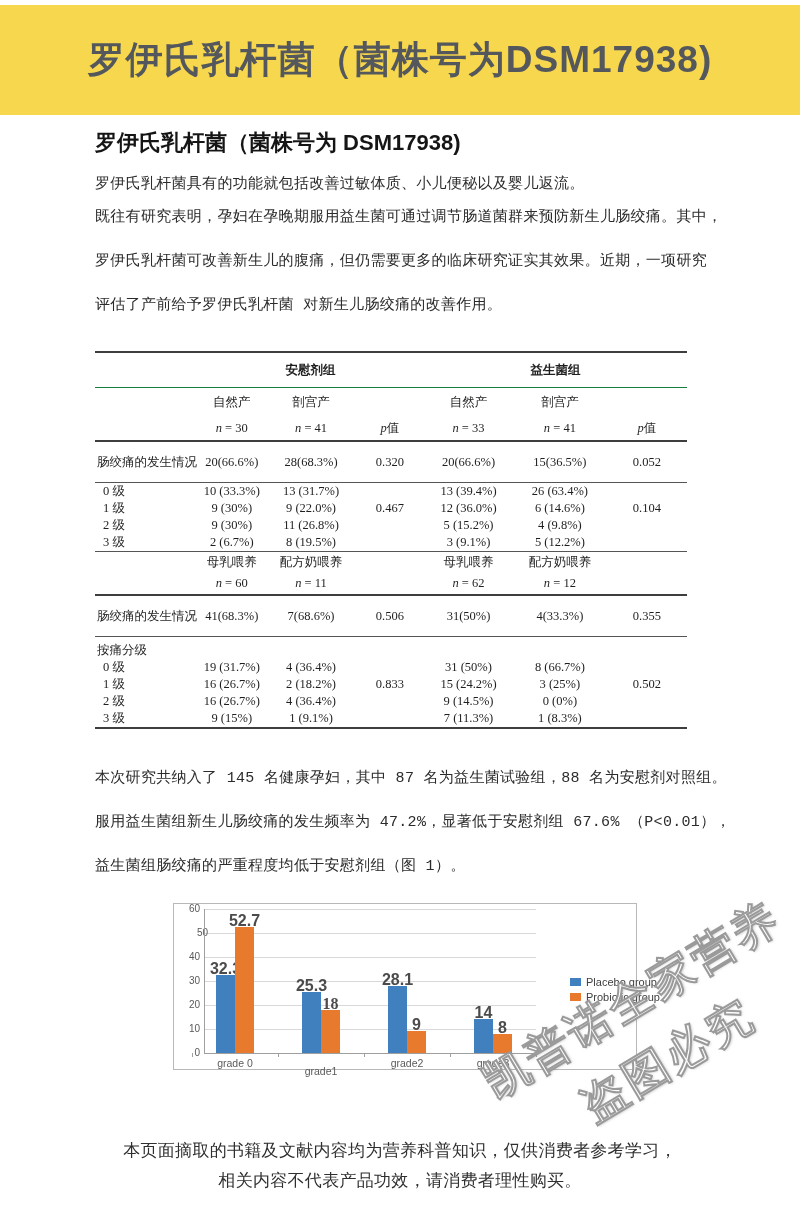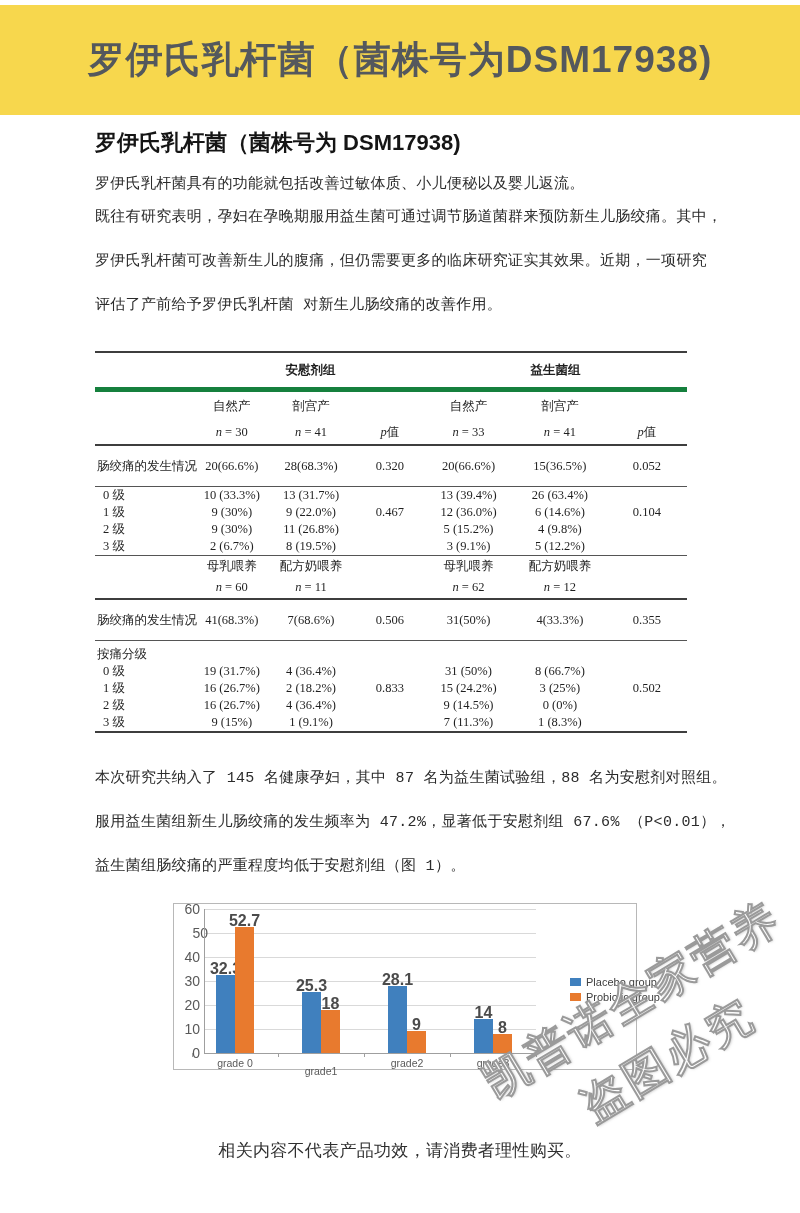--- a/index.html
+++ b/index.html
@@ -18,21 +18,21 @@
   .pb-1{top:196px;}
   .pb-2{top:757px;}
   .para-line{height:44px;line-height:44px;font-size:15px;color:#2b2b2b;letter-spacing:.3px;white-space:nowrap;}
 
   
   .study-table{position:absolute;left:95px;top:351px;width:592px;border-collapse:collapse;
                font-family:"Liberation Serif","DejaVu Serif",serif;font-size:12.5px;color:#1f1f1f;
                border-top:2px solid #3e3e3e;border-bottom:2px solid #3e3e3e;}
   .study-table td{text-align:center;padding:0;white-space:nowrap;}
   .study-table td.lbl{text-align:left;padding-left:2px;}
-  .t-group{border-bottom:5px solid #15803d;}
+  .t-group{border-bottom:1px solid #15803d;}
   .t-group td{height:34px;font-weight:600;}
   .t-subhead,.t-subhead2{border-bottom:2px solid #3e3e3e;}
   .t-subhead td{height:52px;vertical-align:bottom;}
   .t-subhead2{border-top:1px solid #555;}
   .t-subhead2 td{height:42px;vertical-align:bottom;}
   .sub-t{height:28px;line-height:28px;}
   .sub-n{height:24px;line-height:24px;}
   .t-subhead2 .sub-t{height:20px;line-height:20px;}
   .t-subhead2 .sub-n{height:22px;line-height:22px;}
   .t-data{border-bottom:1px solid #555;}
@@ -42,21 +42,21 @@
   .t-grade td.lbl{padding-left:8px;}
   .study-table i{font-style:italic;}
 
   
   .chart-box{position:absolute;left:173px;top:903px;width:462px;height:165px;
              background:#fff;border:1px solid #b8b8b8;}
   .c-grid{position:absolute;height:1px;background:#d9d9d9;}
   .c-grid.zero{background:#9f9f9f;}
   .c-yaxis{position:absolute;width:1px;background:#9f9f9f;}
   .c-xtick{position:absolute;width:1px;height:4px;background:#9f9f9f;}
-  .c-ylab{position:absolute;width:26px;text-align:right;font-size:14px;color:#595959;line-height:10px;}
+  .c-ylab{position:absolute;width:26px;text-align:right;font-size:10px;color:#595959;line-height:10px;}
   .c-cat{position:absolute;width:80px;text-align:center;font-size:10.5px;color:#595959;}
   .c-bar{position:absolute;}
   .c-val{position:absolute;width:44px;text-align:center;font-size:16px;font-weight:bold;color:#4b4b4b;}
   .c-legend{position:absolute;left:396px;top:70px;}
   .c-leg-row{display:flex;align-items:center;height:15px;}
   .c-leg-swatch{width:11px;height:8px;margin-right:5px;}
   .c-leg-txt{font-size:11px;color:#3f3f3f;white-space:nowrap;}
 
   
   .watermark{position:absolute;left:430px;top:885px;width:440px;height:290px;
@@ -292,21 +292,21 @@
       <div class="c-xtick" style="left: 362px; top: 149px;"></div>
       <div class="c-cat" style="left: 21px; top: 153px;">grade 0</div>
       <div class="c-bar" style="left: 42px; top: 71.48px; width: 19px; height: 77.52px; background: rgb(64, 128, 190);"></div>
       <div class="c-val" style="left: 29.5px; top: 56.48px;">32.3</div>
       <div class="c-bar" style="left: 61px; top: 22.52px; width: 19px; height: 126.48px; background: rgb(232, 122, 46);"></div>
       <div class="c-val" style="left: 48.5px; top: 7.52px;">52.7</div>
       <div class="c-cat" style="left: 107px; top: 153px; margin-top: 8px;">grade1</div>
       <div class="c-bar" style="left: 128px; top: 88.28px; width: 19px; height: 60.72px; background: rgb(64, 128, 190);"></div>
       <div class="c-val" style="left: 115.5px; top: 73.28px;">25.3</div>
       <div class="c-bar" style="left: 147px; top: 105.8px; width: 19px; height: 43.2px; background: rgb(232, 122, 46);"></div>
-      <div class="c-val" style="left: 134.5px; top: 90.8px;">18</div>
+      <div class="c-val" style="left: 134.5px; top: 90.8px; font-family: Liberation Serif, serif;">18</div>
       <div class="c-cat" style="left: 193px; top: 153px;">grade2</div>
       <div class="c-bar" style="left: 214px; top: 81.56px; width: 19px; height: 67.44px; background: rgb(64, 128, 190);"></div>
       <div class="c-val" style="left: 201.5px; top: 66.56px;">28.1</div>
       <div class="c-bar" style="left: 233px; top: 127.4px; width: 19px; height: 21.6px; background: rgb(232, 122, 46);"></div>
       <div class="c-val" style="left: 220.5px; top: 112.4px;">9</div>
       <div class="c-cat" style="left: 279px; top: 153px; text-align: center;">grade3</div>
       <div class="c-bar" style="left: 300px; top: 115.4px; width: 19px; height: 33.6px; background: rgb(64, 128, 190);"></div>
       <div class="c-val" style="left: 287.5px; top: 100.4px;">14</div>
       <div class="c-bar" style="left: 319px; top: 129.8px; width: 19px; height: 19.2px; background: rgb(232, 122, 46);"></div>
       <div class="c-val" style="left: 306.5px; top: 114.8px;">8</div>
@@ -321,16 +321,17 @@
         </div>
       </div>
     </div>
 
   <div class="watermark">
     <div class="wm-line">凯普诺全家营养</div>
     <div class="wm-line">盗图必究</div>
   </div>
 
   <div class="footer">
+    <div>本页面摘取的书籍及文献内容均为营养科普知识，仅供消费者参考学习，</div>
     <div>相关内容不代表产品功效，请消费者理性购买。</div>
   </div>
 
 </div>
 
 </body></html>

